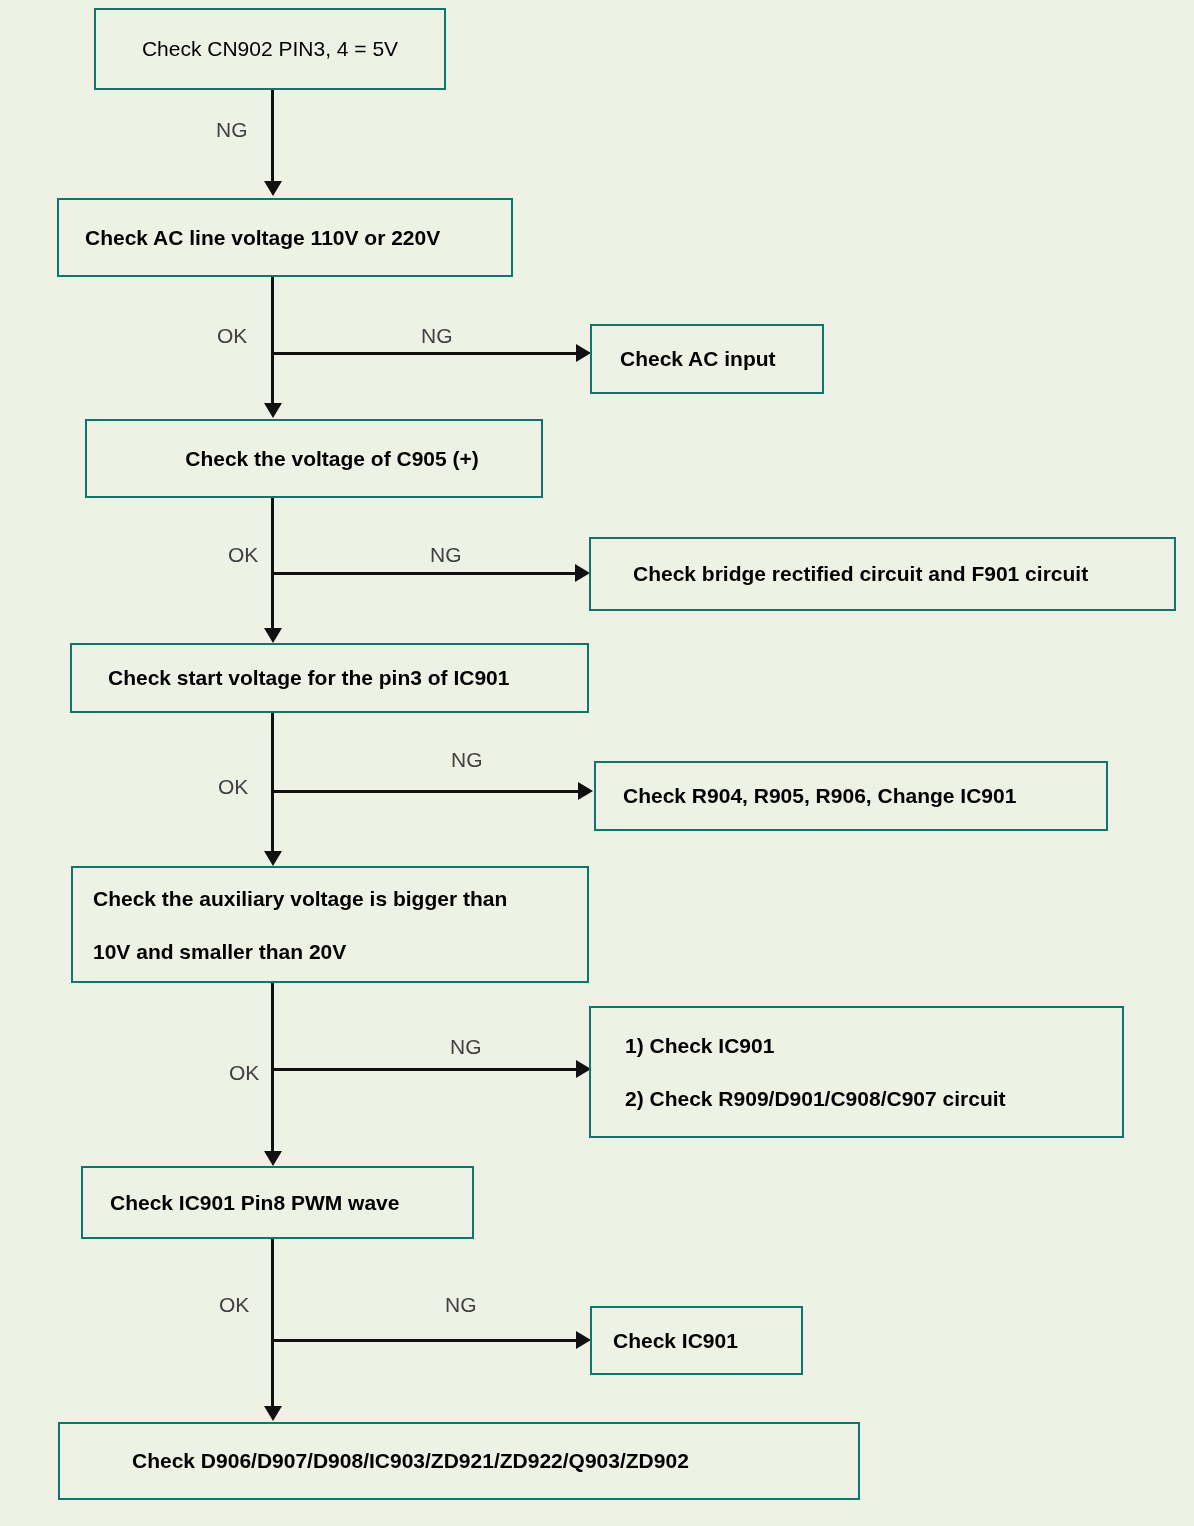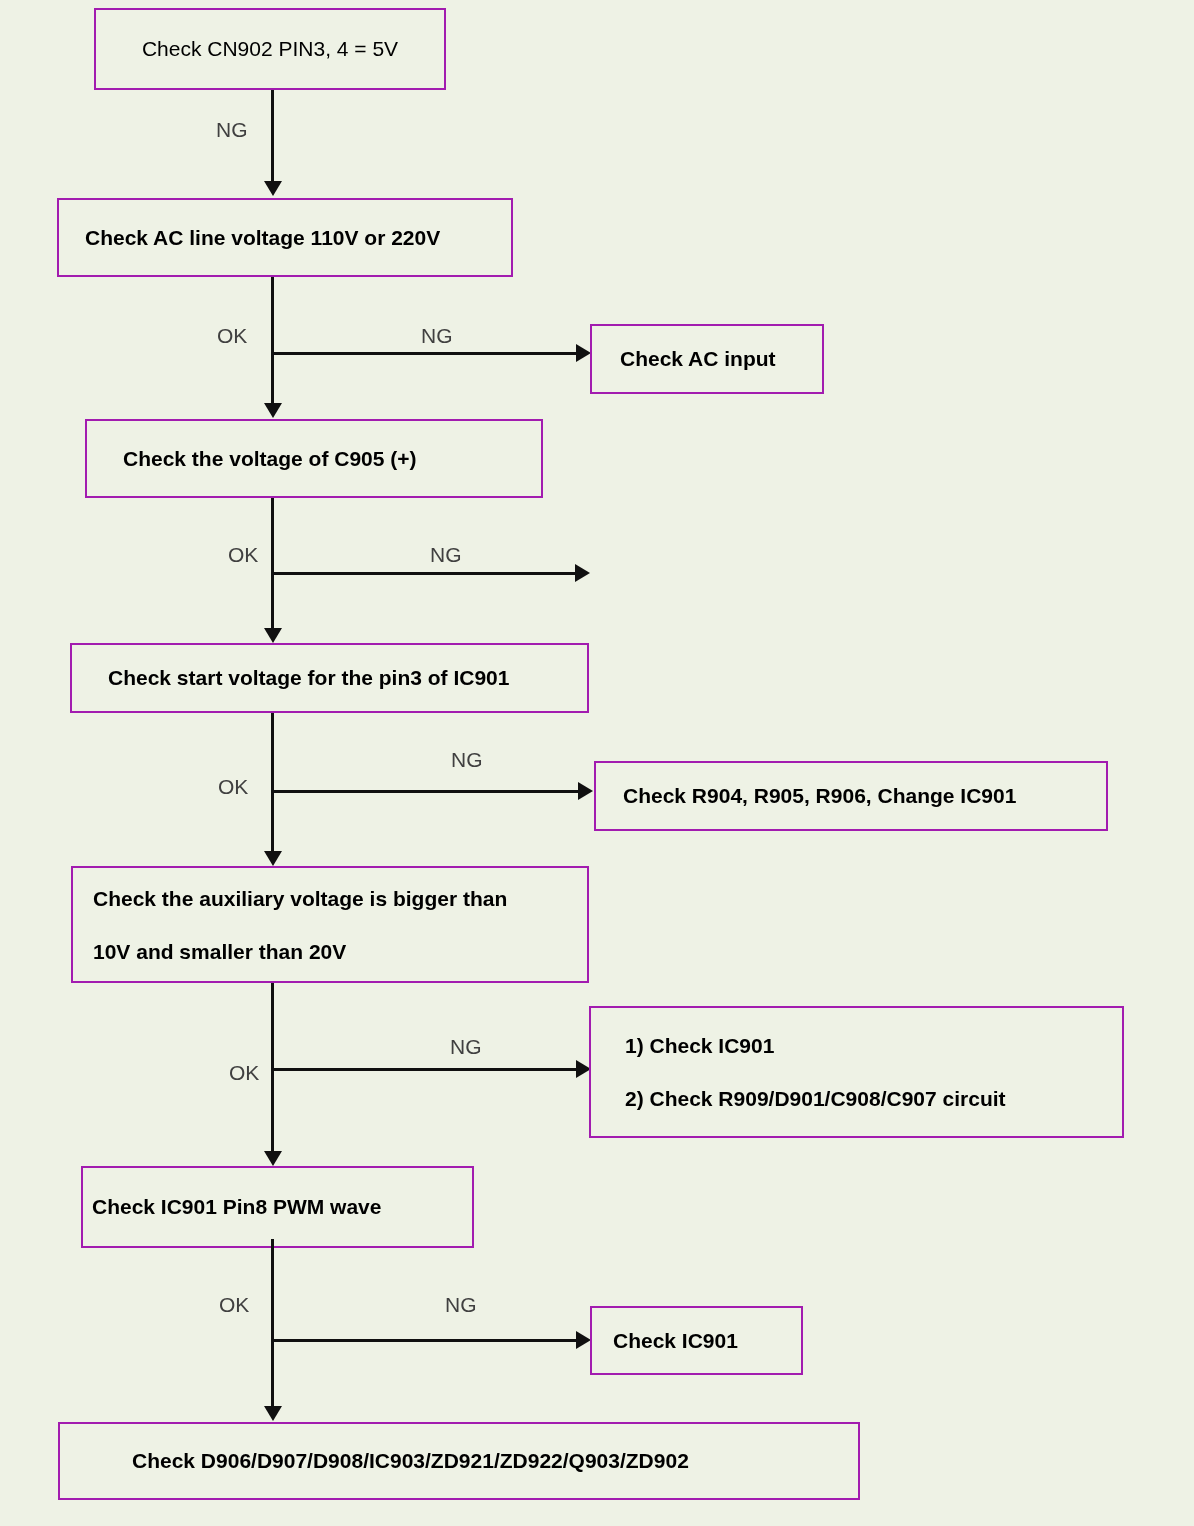--- a/index.html
+++ b/index.html
@@ -12,21 +12,21 @@
     position: relative;
     width: 1194px;
     height: 1526px;
     background: #eef2e5;
     font-family: "Liberation Sans", sans-serif;
     overflow: hidden;
   }
   .node {
     position: absolute;
     box-sizing: border-box;
-    border: 2px solid #a21caf;
+    border: 2px solid #0f766e;
     background: #eef2e5;
     color: #000000;
     font-size: 21px;
     line-height: 1.1;
     display: flex;
     flex-direction: column;
     justify-content: center;
     white-space: nowrap;
   }
   .node.center  { align-items: center; text-align: center; }
@@ -92,32 +92,35 @@
   <div class="edge-label" style="left:217px; top:324px;">OK</div>
 
   <div class="edge-h" style="left:273px; top:352px; width:303px; height:3px;"></div>
   <div class="arrow-right" style="left:576px; top:344px;"></div>
   <div class="edge-label" style="left:421px; top:324px;">NG</div>
 
   <div class="node lead" style="left:590px; top:324px; width:234px; height:70px; padding-left:28px;">
     <span class="line">Check AC input</span>
   </div>
 
-  <div class="node lead" style="left:85px; top:419px; width:458px; height:79px; padding-left:36px;">
+  <div class="node lead" style="left:85px; top:419px; width:458px; height:79px; padding-left:36px;align-items:center;">
     <span class="line">Check the voltage of C905 (+)</span>
   </div>
 
   <div class="edge-v" style="left:271px; top:498px; width:3px; height:130px;"></div>
   <div class="arrow-down" style="left:264px; top:628px;"></div>
   <div class="edge-label" style="left:228px; top:543px;">OK</div>
 
   <div class="edge-h" style="left:273px; top:572px; width:302px; height:3px;"></div>
   <div class="arrow-right" style="left:575px; top:564px;"></div>
   <div class="edge-label" style="left:430px; top:543px;">NG</div>
 
+  <div class="node lead" style="left:589px; top:537px; width:587px; height:74px; padding-left:42px;">
+    <span class="line">Check bridge rectified circuit and F901 circuit</span>
+  </div>
 
   <div class="node lead" style="left:70px; top:643px; width:519px; height:70px; padding-left:36px;">
     <span class="line">Check start voltage for the pin3 of IC901</span>
   </div>
 
   <div class="edge-v" style="left:271px; top:713px; width:3px; height:138px;"></div>
   <div class="arrow-down" style="left:264px; top:851px;"></div>
   <div class="edge-label" style="left:218px; top:775px;">OK</div>
 
   <div class="edge-h" style="left:273px; top:790px; width:305px; height:3px;"></div>
@@ -139,21 +142,21 @@
 
   <div class="edge-h" style="left:273px; top:1068px; width:303px; height:3px;"></div>
   <div class="arrow-right" style="left:576px; top:1060px;"></div>
   <div class="edge-label" style="left:450px; top:1035px;">NG</div>
 
   <div class="node lead list" style="left:589px; top:1006px; width:535px; height:132px; padding-left:34px;">
     <span class="line">1) Check IC901</span>
     <span class="line">2) Check R909/D901/C908/C907 circuit</span>
   </div>
 
-  <div class="node lead" style="left:81px; top:1166px; width:393px; height:82px; padding-left:9px;">
+  <div class="node lead" style="left:81px; top:1166px; width:393px; height:73px; padding-left:27px;">
     <span class="line">Check IC901 Pin8 PWM wave</span>
   </div>
 
   <div class="edge-v" style="left:271px; top:1239px; width:3px; height:167px;"></div>
   <div class="arrow-down" style="left:264px; top:1406px;"></div>
   <div class="edge-label" style="left:219px; top:1293px;">OK</div>
 
   <div class="edge-h" style="left:273px; top:1339px; width:303px; height:3px;"></div>
   <div class="arrow-right" style="left:576px; top:1331px;"></div>
   <div class="edge-label" style="left:445px; top:1293px;">NG</div>

